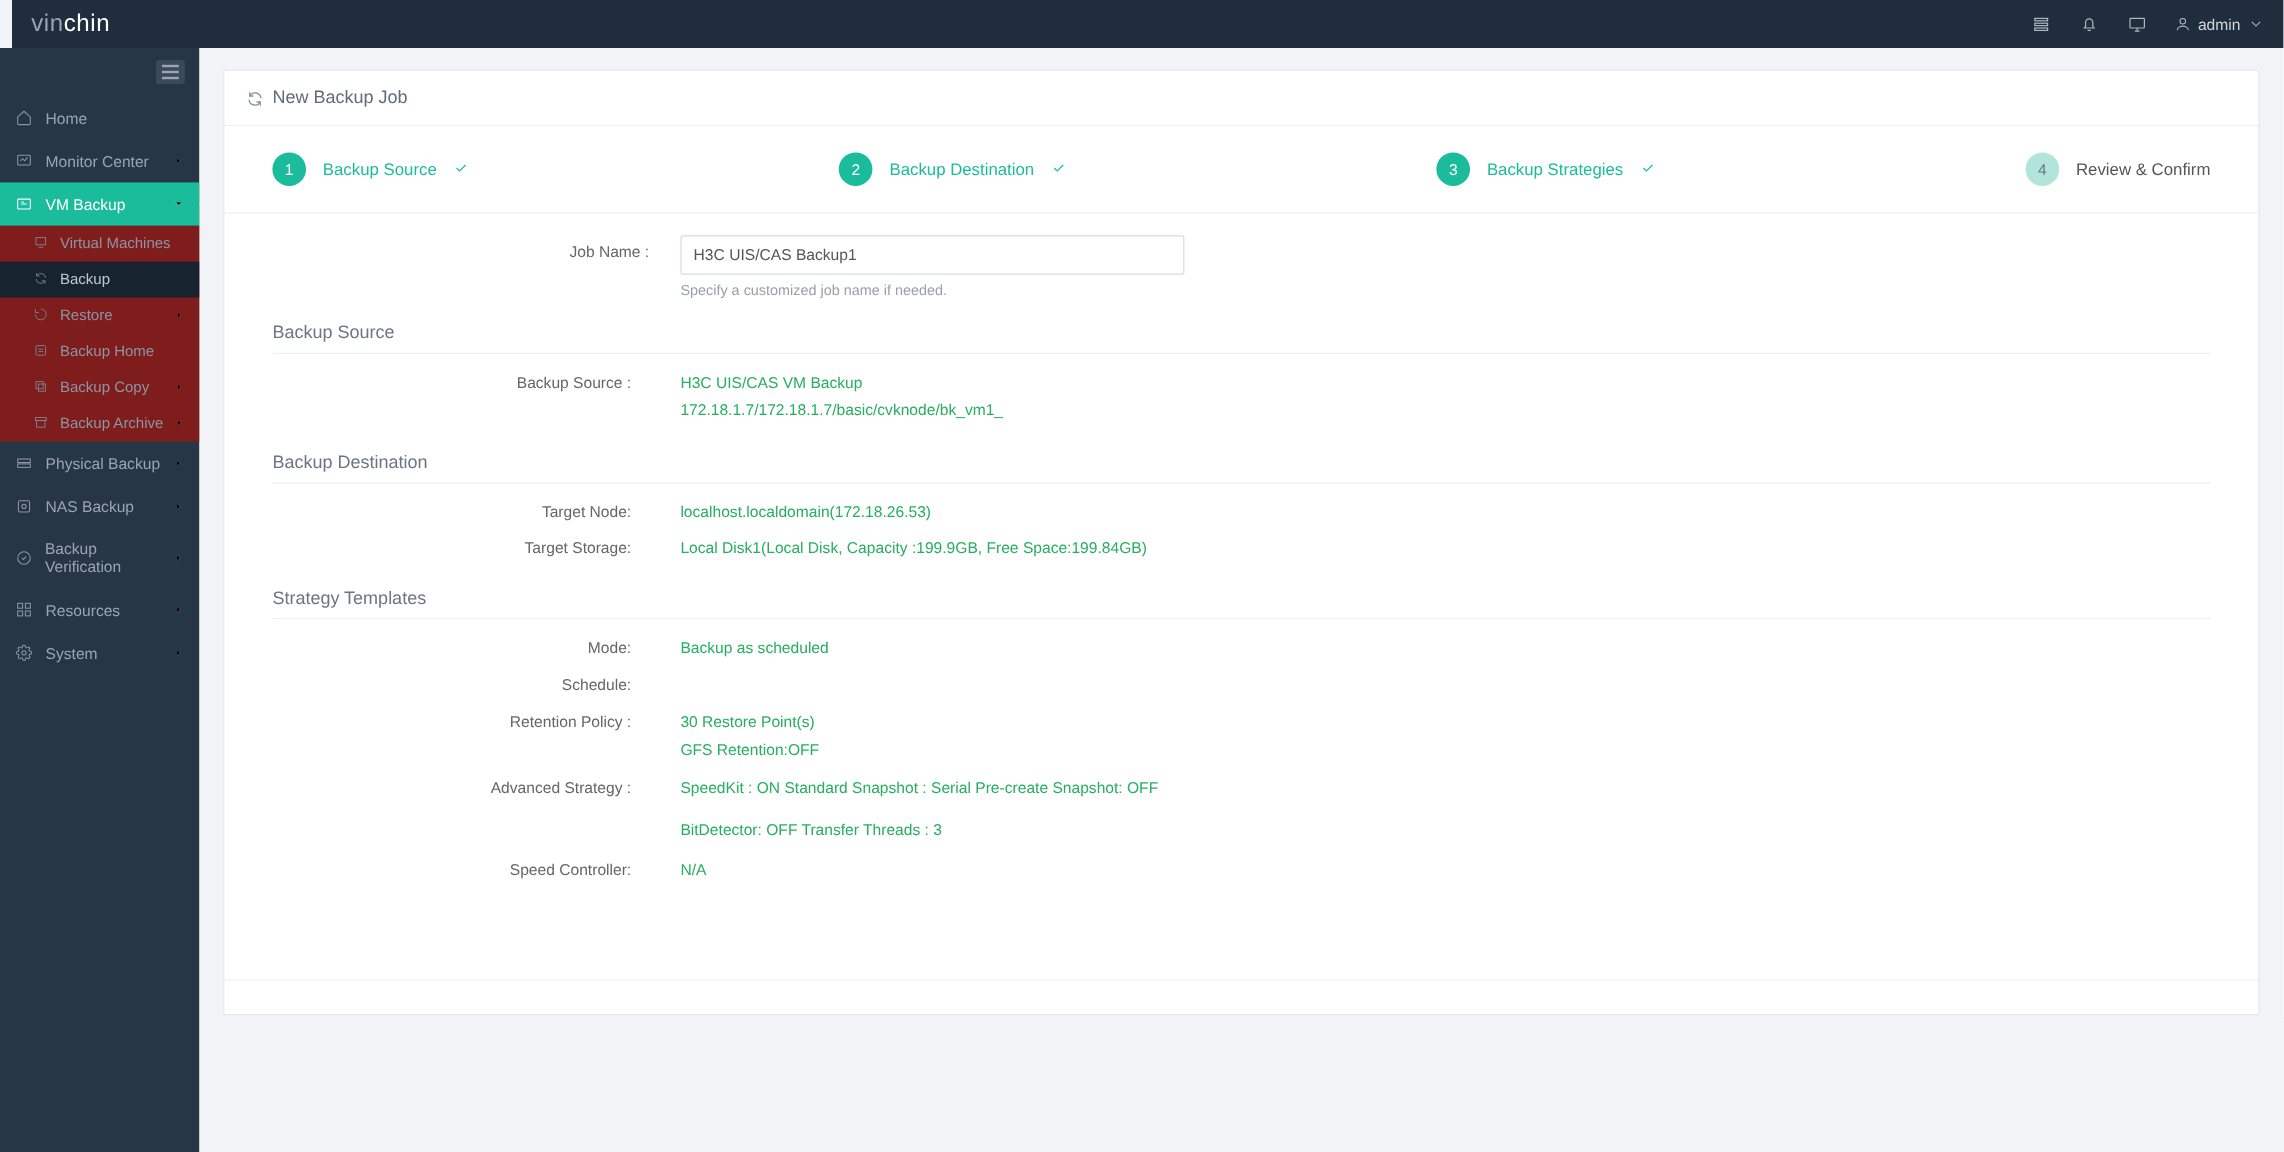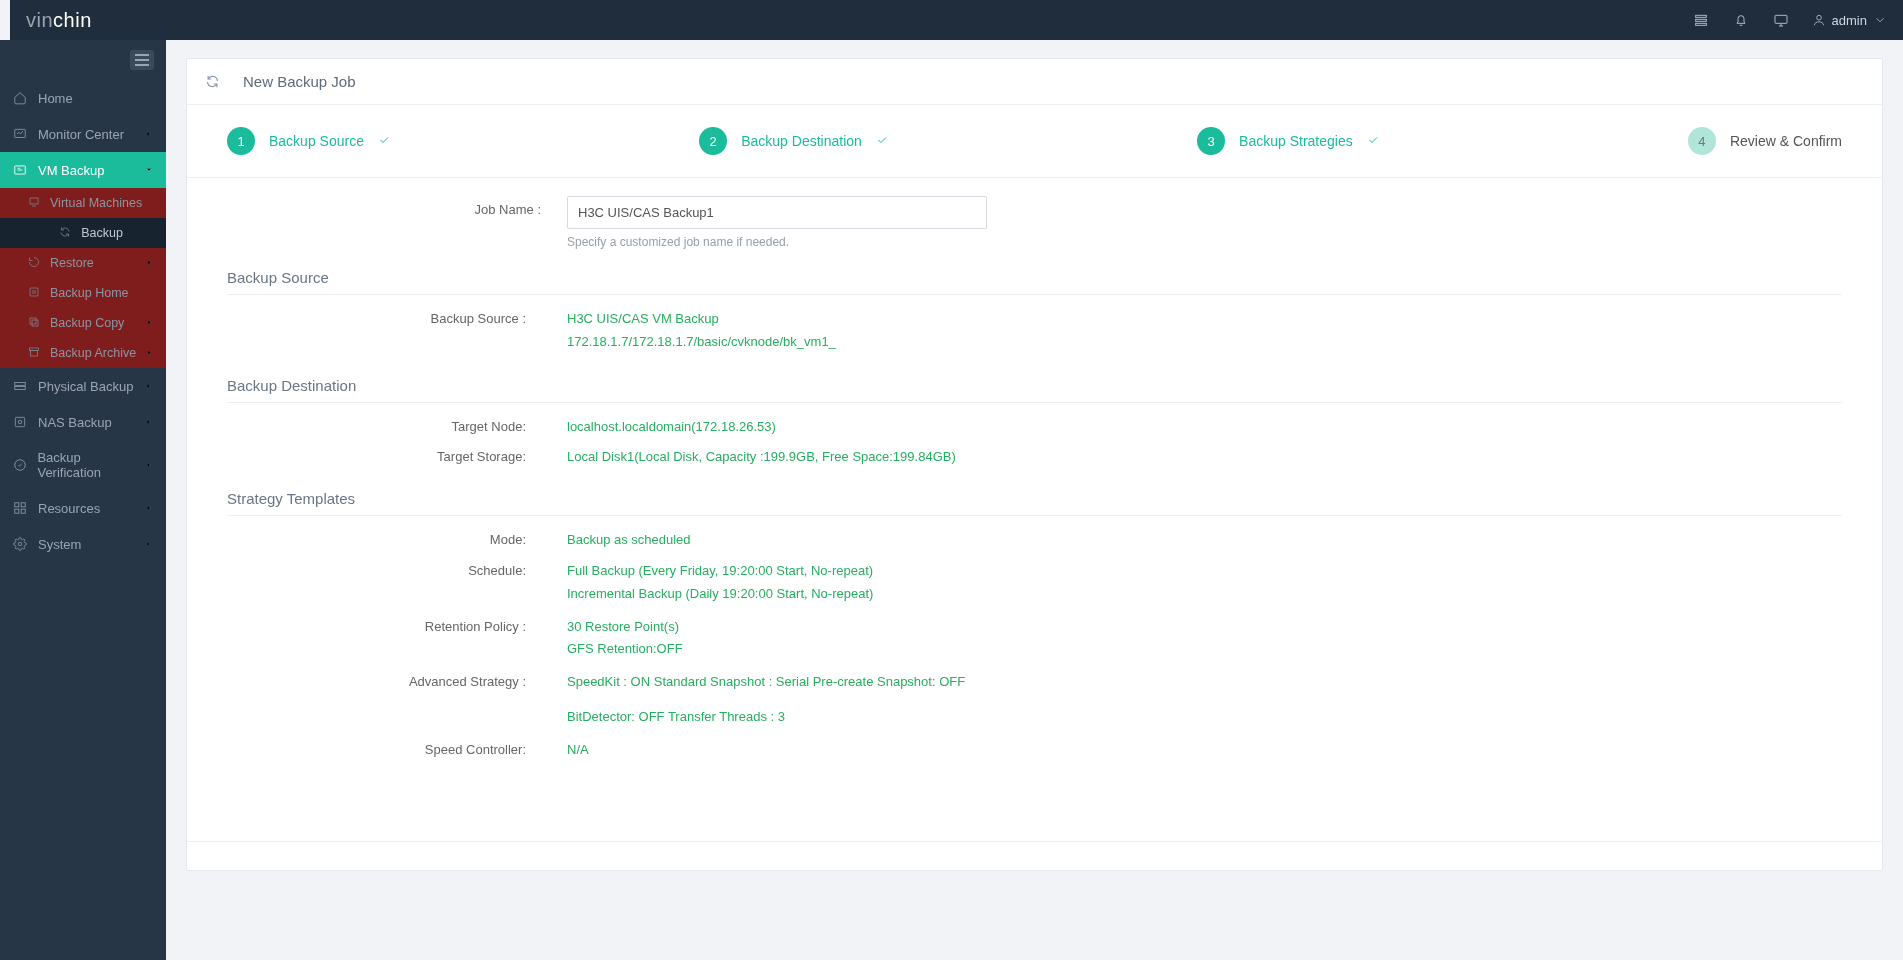--- a/index.html
+++ b/index.html
@@ -28,30 +28,30 @@
 .nav-item .nicon { width: 16px; height: 16px; margin-right: 10px; display: inline-flex; align-items: center; justify-content: center; }
 .nav-item .nicon svg { width: 14px; height: 14px; fill: none; stroke: #8b95a3; stroke-width: 1.5; }
 .nav-item .chev { margin-left: auto; }
 .nav-item .chev svg { width: 10px; height: 10px; stroke: #7c8694; }
 .nav-item.active { background: #1abc9c; color: #fff; }
 .nav-item.active .nicon svg { stroke: #fff; }
 .nav-item.active .chev svg { stroke: #fff; }
 .nav-item.active::after { content: ""; position: absolute; right: -7px; top: 50%; transform: translateY(-50%); border-top: 7px solid transparent; border-bottom: 7px solid transparent; border-right: 7px solid #f1f3f6; }
 .sub-nav { background: #7f1d1d; }
 .sub-item { display: flex; align-items: center; padding: 8px 12px 8px 28px; cursor: pointer; color: #8b95a3; font-size: 12.5px; }
-.sub-item.sel { background: #182330; color: #bfc8d2; justify-content: center; }
+.sub-item.sel { background: #182330; color: #bfc8d2; }
 .sub-item .sicon { width: 14px; height: 14px; margin-right: 8px; display: inline-flex; }
 .sub-item .sicon svg { width: 12px; height: 12px; stroke: #7c8694; fill: none; stroke-width: 1.5; }
 .sub-item .chev { margin-left: auto; }
 .sub-item .chev svg { width: 9px; height: 9px; stroke: #6b7684; }
 
 
 .main { flex: 1; padding: 18px 20px; }
 .panel { background: #fff; border: 1px solid #e4e7ed; border-radius: 2px; }
-.panel-header { padding: 14px 18px; border-bottom: 1px solid #eceff4; display: flex; align-items: center; gap: 23px; color: #606b78; font-size: 15px; }
+.panel-header { padding: 14px 18px; border-bottom: 1px solid #eceff4; display: flex; align-items: flex-end; gap: 7px; color: #606b78; font-size: 15px; }
 .panel-header svg { width: 15px; height: 15px; stroke: #8a93a0; fill: none; stroke-width: 1.8; }
 
 
 .stepper { border-bottom: 1px solid #eceff4; padding: 22px 40px; display: flex; align-items: center; justify-content: space-between; }
 .step { display: flex; align-items: center; gap: 14px; }
 .step-num { width: 28px; height: 28px; border-radius: 50%; display: flex; align-items: center; justify-content: center; font-size: 13px; color: #fff; }
 .step.done .step-num, .step.active .step-num { background: #1abc9c; }
 .step.current .step-num { background: #b2e5d9; color: #6b7684; }
 .step-label { font-size: 14px; }
 .step.done .step-label { color: #1abc9c; }
@@ -360,24 +360,20 @@
           <div class="kv-value">Local Disk1(Local Disk, Capacity :199.9GB, Free Space:199.84GB)</div>
         </div>
 
         <div class="section-title">Strategy Templates</div>
         <div class="kv-row">
           <div class="kv-label">Mode:</div>
           <div class="kv-value">Backup as scheduled</div>
         </div>
         <div class="kv-row">
           <div class="kv-label">Schedule:</div>
-          <div class="kv-value">
-            <div>Full Backup (Every Friday, 19:20:00 Start, No-repeat)</div>
-            <div>Incremental Backup (Daily 19:20:00 Start, No-repeat)</div>
-          </div>
         </div>
         <div class="kv-row">
           <div class="kv-label">Retention Policy :</div>
           <div class="kv-value">
             <div>30 Restore Point(s)</div>
             <div>GFS Retention:OFF</div>
           </div>
         </div>
         <div class="kv-row">
           <div class="kv-label">Advanced Strategy :</div>

